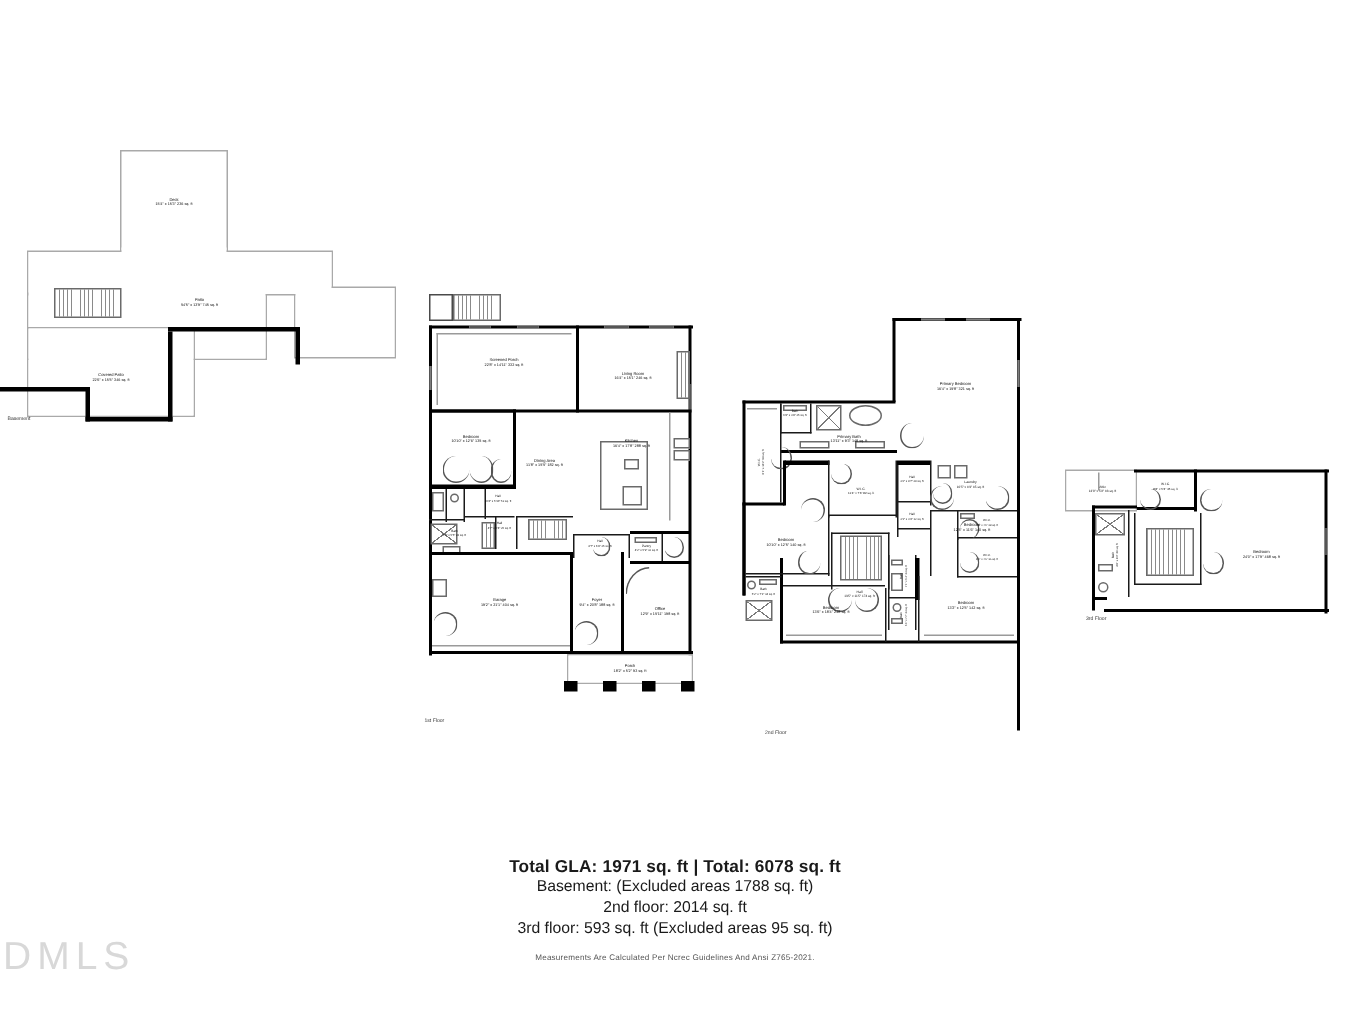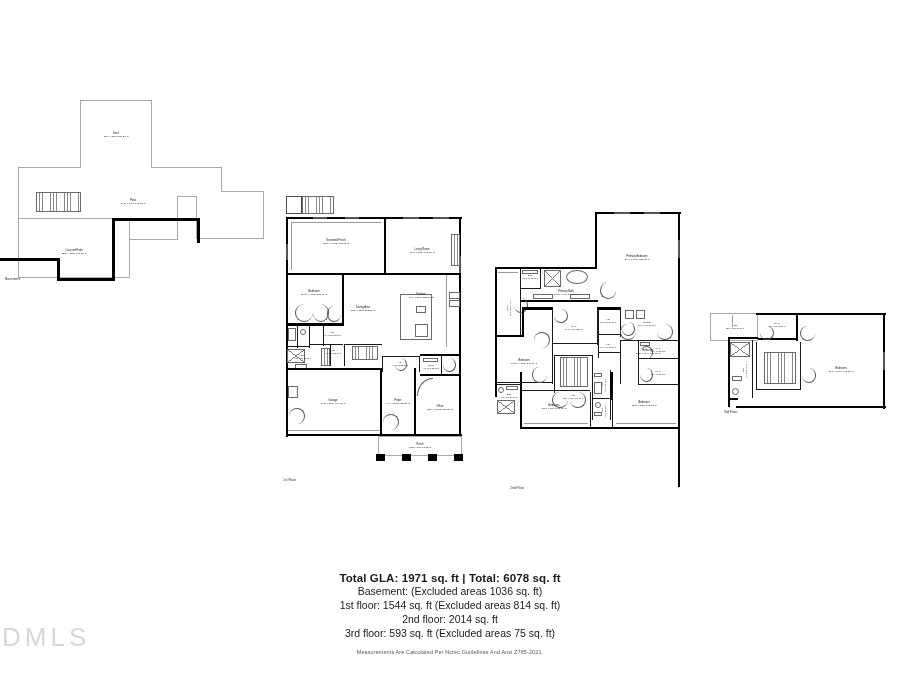--- a/index.html
+++ b/index.html
@@ -565,20 +565,19 @@
     <div class="rlabel" style="left:131px; top:60px;">
       <span class="nm">Bedroom</span>
       <span class="dm">24'0" x 17'9" 468 sq. ft</span>
     </div>
 
     <div class="floorcap" style="left:14px; top:100px;">3rd Floor</div>
   </div>
 
   <div class="summary">
     <div class="line1">Total GLA: 1971 sq. ft | Total: 6078 sq. ft</div>
-    <div class="line">Basement: (Excluded areas 1036 sq. ft)</div>
-    <div class="line">1st floor: 1544 sq. ft (Excluded areas 814 sq. ft)</div>
+    <div class="line">Basement: (Excluded areas 1788 sq. ft)</div>
     <div class="line">2nd floor: 2014 sq. ft</div>
-    <div class="line">3rd floor: 593 sq. ft (Excluded areas 75 sq. ft)</div>
+    <div class="line">3rd floor: 593 sq. ft (Excluded areas 95 sq. ft)</div>
     <div class="disclaimer">Measurements Are Calculated Per Ncrec Guidelines And Ansi Z765-2021.</div>
   </div>
 
 </div>
 
 </body></html>

